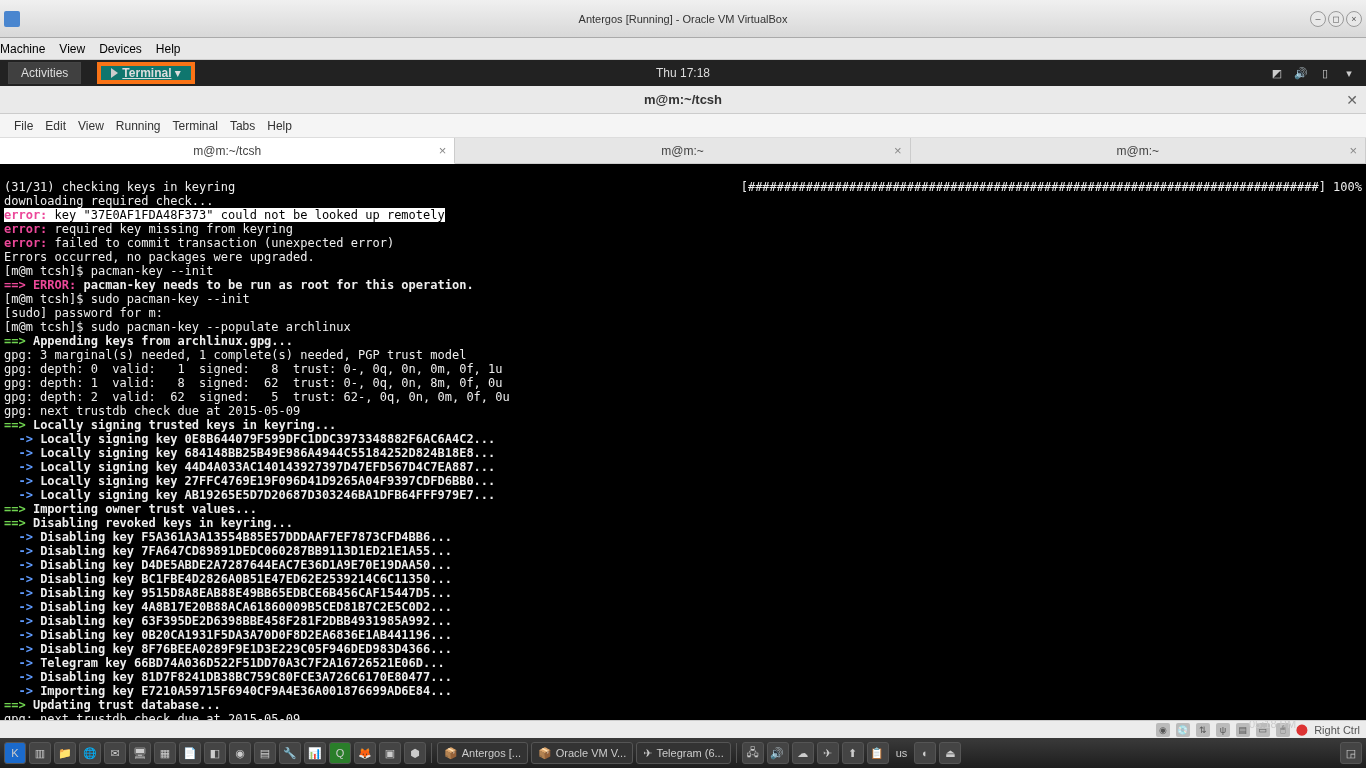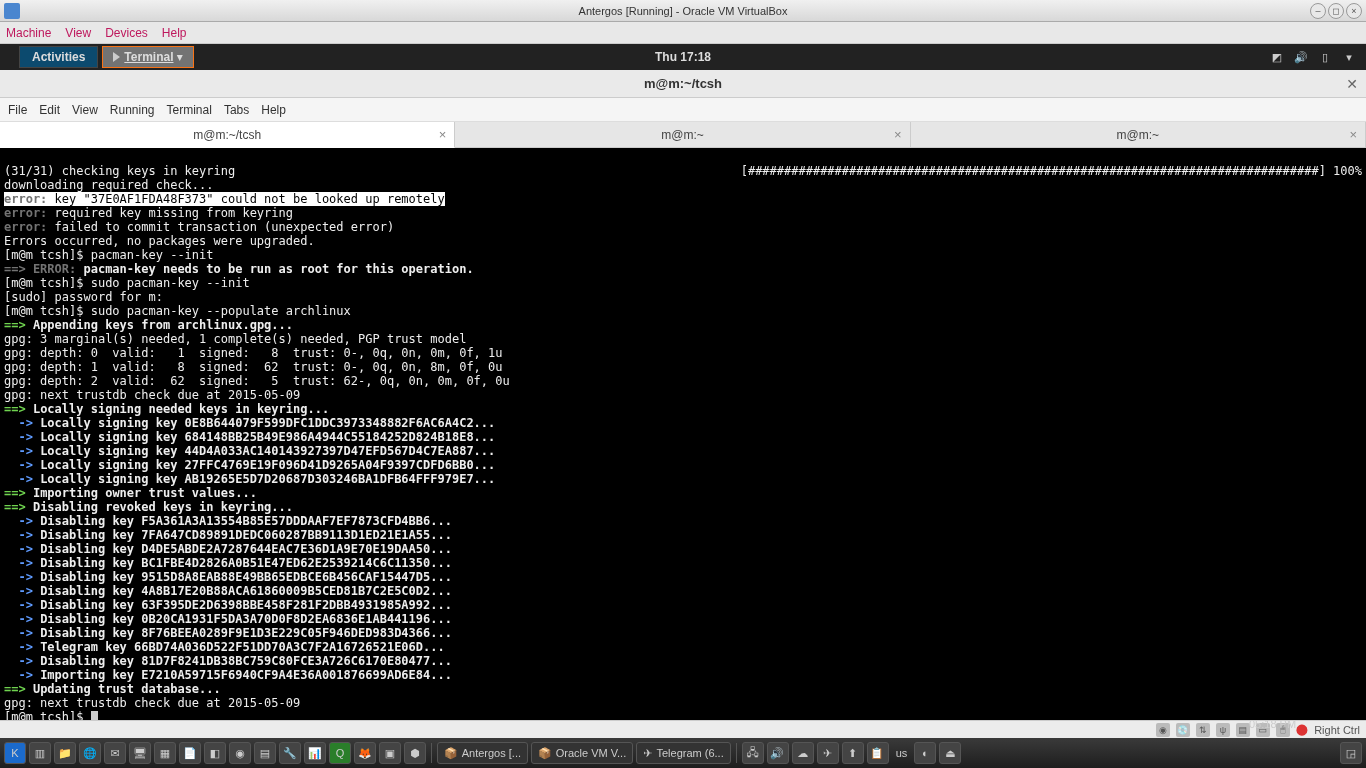--- a/index.html
+++ b/index.html
@@ -6,55 +6,54 @@
 body {
   font-family: sans-serif;
   font-size: 12px;
   background: #d4d0c8;
   width: 1366px;
   height: 768px;
   overflow: hidden;
   position: relative;
 }
 .host-titlebar {
-  height: 22px;
+  height: 38px;
   background: linear-gradient(#f0f0f0, #d8d8d8);
   display: flex;
   align-items: center;
   border-bottom: 1px solid #aaa;
   position: relative;
 }
 .host-titlebar .app-icon { width: 16px; height: 16px; margin: 0 4px; background: #4a86cf; border-radius: 2px; }
 .host-title { position: absolute; left: 50%; transform: translateX(-50%); font-size: 11px; color: #333; }
 .host-winctrl { margin-left: auto; display: flex; gap: 2px; padding-right: 4px; }
 .host-winctrl .btn { width: 16px; height: 16px; border-radius: 50%; border: 1px solid #999; background: #e8e8e8; display: flex; align-items: center; justify-content: center; font-size: 9px; color: #555; }
 .host-menubar {
   height: 22px;
   background: #e8e8e8;
   display: flex;
   align-items: center;
-  padding-left: 6px;
   gap: 14px;
   font-size: 12px;
-  color: #be185d;
+  color: #000000;
   border-bottom: 1px solid #ccc;
 }
 .gnome-topbar {
   height: 26px;
   background: #222;
   color: #ddd;
   display: flex;
   align-items: center;
   font-size: 12px;
   position: relative;
 }
-.gnome-topbar .activities { padding: 0 12px; font-weight: bold; border: 1px solid #444; margin-left: 19px; height: 22px; display:flex;align-items:center; background:#0c4a6e;}
-.gnome-topbar .app-pill { display: flex; align-items: center; gap: 4px; padding: 0 10px; border: 1px solid #f97316; height: 22px; background:#737373; margin-left:4px;}
+.gnome-topbar .activities { padding: 0 12px; font-weight: normal; border: 1px solid #444; margin-left: 8px; height: 22px; display:flex;align-items:center; background:#404040;}
+.gnome-topbar .app-pill { display: flex; align-items: center; gap: 4px; padding: 0 10px; border: 4px solid #f97316; height: 22px; background:#0f766e; margin-left:16px;}
 .gnome-topbar .app-pill .term-ico { width:0; height:0; border-top:5px solid transparent; border-bottom:5px solid transparent; border-left:7px solid #ccc; }
-.gnome-topbar .clock { position: absolute; left: 50%; transform: translateX(-50%); font-weight: bold; }
+.gnome-topbar .clock { position: absolute; left: 50%; transform: translateX(-50%); font-weight: normal; }
 .gnome-topbar .tray { margin-left: auto; display: flex; gap: 10px; padding-right: 10px; }
 .gnome-topbar .tray .ico { width: 14px; height: 14px; display:flex; align-items:center; justify-content:center; font-size:11px; color:#ccc;}
 .term-titlebar {
   height: 28px;
   background: #eaeaea;
   border-bottom: 1px solid #ccc;
   display: flex;
   align-items: center;
   position: relative;
   font-size: 13px;
@@ -62,21 +61,21 @@
   color: #333;
 }
 .term-titlebar .win-title { position: absolute; left:50%; transform:translateX(-50%);}
 .term-titlebar .close-x { position: absolute; right: 8px; font-weight: normal; color:#666; font-size:14px;}
 .term-menubar {
   height: 24px;
   background: #f5f5f5;
   display: flex;
   align-items: center;
   gap: 12px;
-  padding-left: 8px;
+  padding-left: 14px;
   font-size: 12px;
   color: #333;
   border-bottom: 1px solid #ddd;
 }
 .term-tabs {
   height: 26px;
   background: #e6e6e6;
   display: flex;
   border-bottom: 1px solid #ccc;
 }
@@ -96,21 +95,21 @@
   background: #000;
   color: #eee;
   font-family: "DejaVu Sans Mono", monospace;
   font-size: 12px;
   line-height: 14px;
   white-space: pre;
   padding: 2px 4px;
   height: 578px;
   overflow: hidden;
 }
-.t-red-b { color: #737373; font-weight: bold; }
+.t-red-b { color: #ec4899; font-weight: bold; }
 .t-green-b { color: #6fd34f; font-weight: bold; }
 .t-blue-b { color: #5f9bff; font-weight: bold; }
 .t-bold { font-weight: bold; }
 .t-hlw { background: #fff; color: #000; }
 .cursor { background:#ccc; display:inline-block; width:7px; height:13px; vertical-align:text-bottom;}
 .host-taskbar {
   position: absolute;
   bottom: 0;
   left: 0;
   right: 0;
@@ -240,21 +239,21 @@
 <span class="t-red-b">==&gt; ERROR:</span><span class="t-bold"> pacman-key needs to be run as root for this operation.</span>
 <span>[m@m tcsh]$ sudo pacman-key --init</span>
 <span>[sudo] password for m:</span>
 <span>[m@m tcsh]$ sudo pacman-key --populate archlinux</span>
 <span class="t-green-b">==&gt;</span><span class="t-bold"> Appending keys from archlinux.gpg...</span>
 <span>gpg: 3 marginal(s) needed, 1 complete(s) needed, PGP trust model</span>
 <span>gpg: depth: 0  valid:   1  signed:   8  trust: 0-, 0q, 0n, 0m, 0f, 1u</span>
 <span>gpg: depth: 1  valid:   8  signed:  62  trust: 0-, 0q, 0n, 8m, 0f, 0u</span>
 <span>gpg: depth: 2  valid:  62  signed:   5  trust: 62-, 0q, 0n, 0m, 0f, 0u</span>
 <span>gpg: next trustdb check due at 2015-05-09</span>
-<span class="t-green-b">==&gt;</span><span class="t-bold"> Locally signing needed keys in keyring...</span>
+<span class="t-green-b">==&gt;</span><span class="t-bold"> Locally signing trusted keys in keyring...</span>
 <span class="t-blue-b">  -&gt;</span><span class="t-bold"> Locally signing key 0E8B644079F599DFC1DDC3973348882F6AC6A4C2...</span>
 <span class="t-blue-b">  -&gt;</span><span class="t-bold"> Locally signing key 684148BB25B49E986A4944C55184252D824B18E8...</span>
 <span class="t-blue-b">  -&gt;</span><span class="t-bold"> Locally signing key 44D4A033AC140143927397D47EFD567D4C7EA887...</span>
 <span class="t-blue-b">  -&gt;</span><span class="t-bold"> Locally signing key 27FFC4769E19F096D41D9265A04F9397CDFD6BB0...</span>
 <span class="t-blue-b">  -&gt;</span><span class="t-bold"> Locally signing key AB19265E5D7D20687D303246BA1DFB64FFF979E7...</span>
 <span class="t-green-b">==&gt;</span><span class="t-bold"> Importing owner trust values...</span>
 <span class="t-green-b">==&gt;</span><span class="t-bold"> Disabling revoked keys in keyring...</span>
 <span class="t-blue-b">  -&gt;</span><span class="t-bold"> Disabling key F5A361A3A13554B85E57DDDAAF7EF7873CFD4BB6...</span>
 <span class="t-blue-b">  -&gt;</span><span class="t-bold"> Disabling key 7FA647CD89891DEDC060287BB9113D1ED21E1A55...</span>
 <span class="t-blue-b">  -&gt;</span><span class="t-bold"> Disabling key D4DE5ABDE2A7287644EAC7E36D1A9E70E19DAA50...</span>

